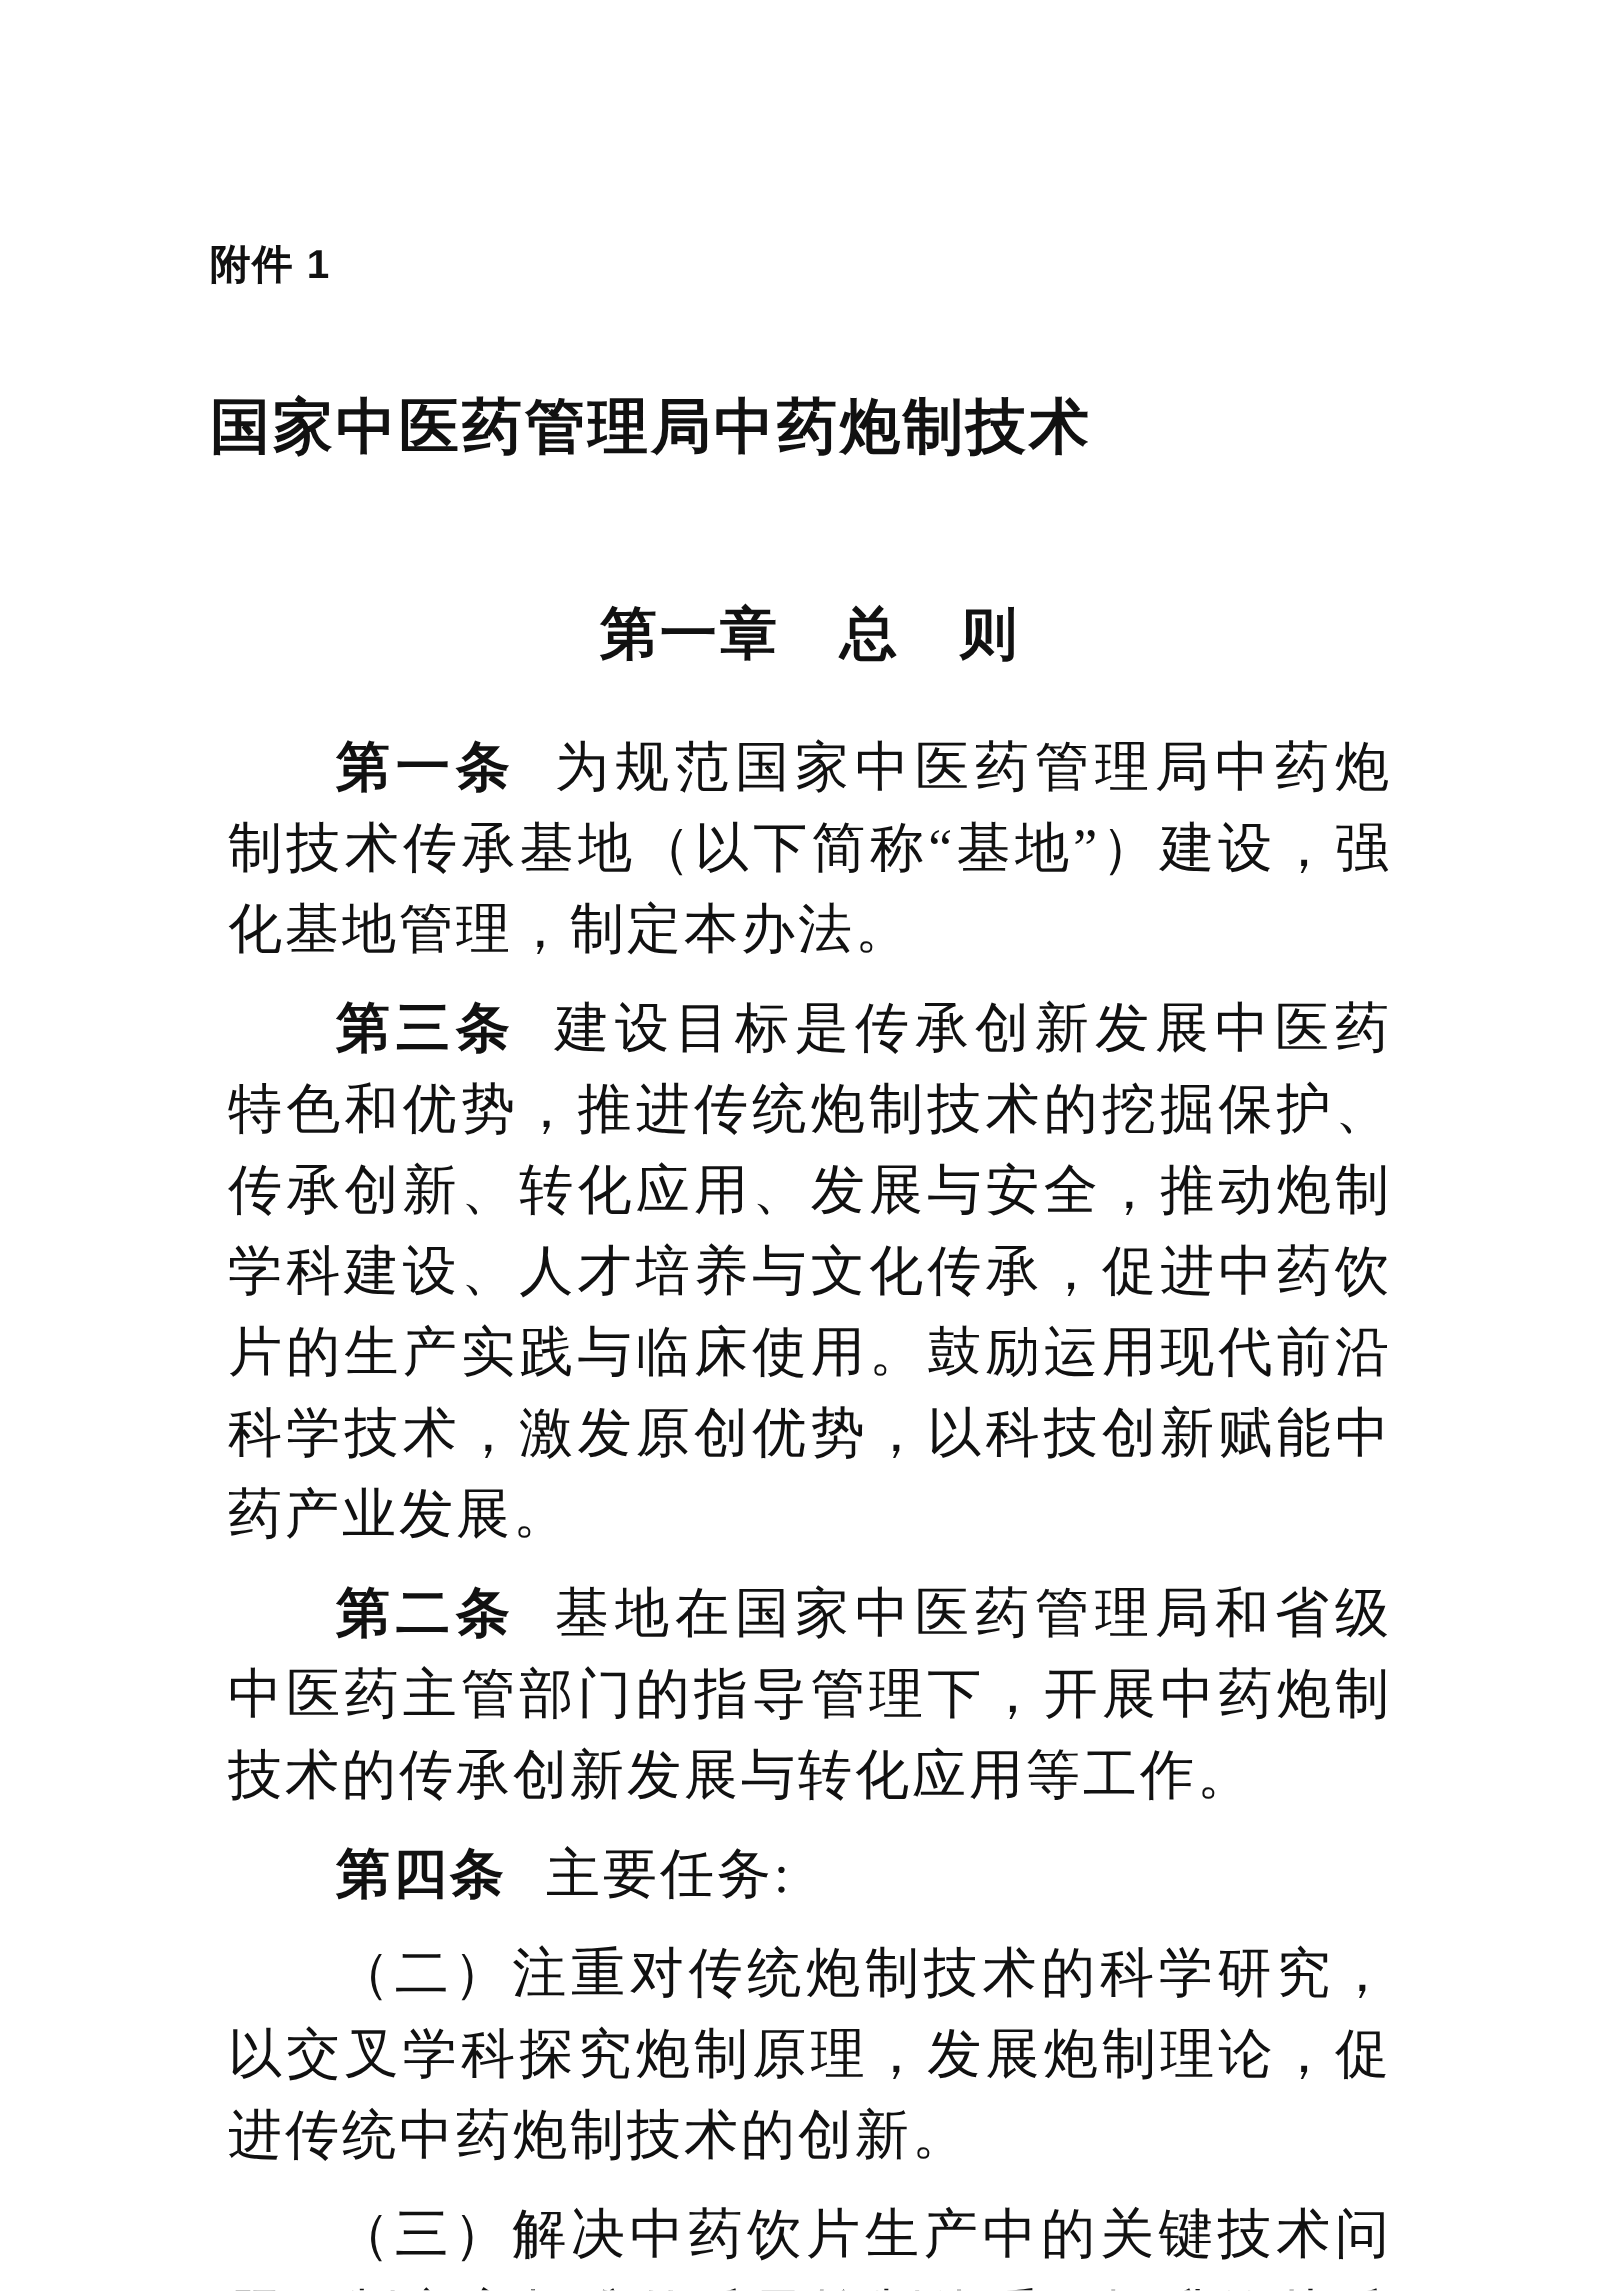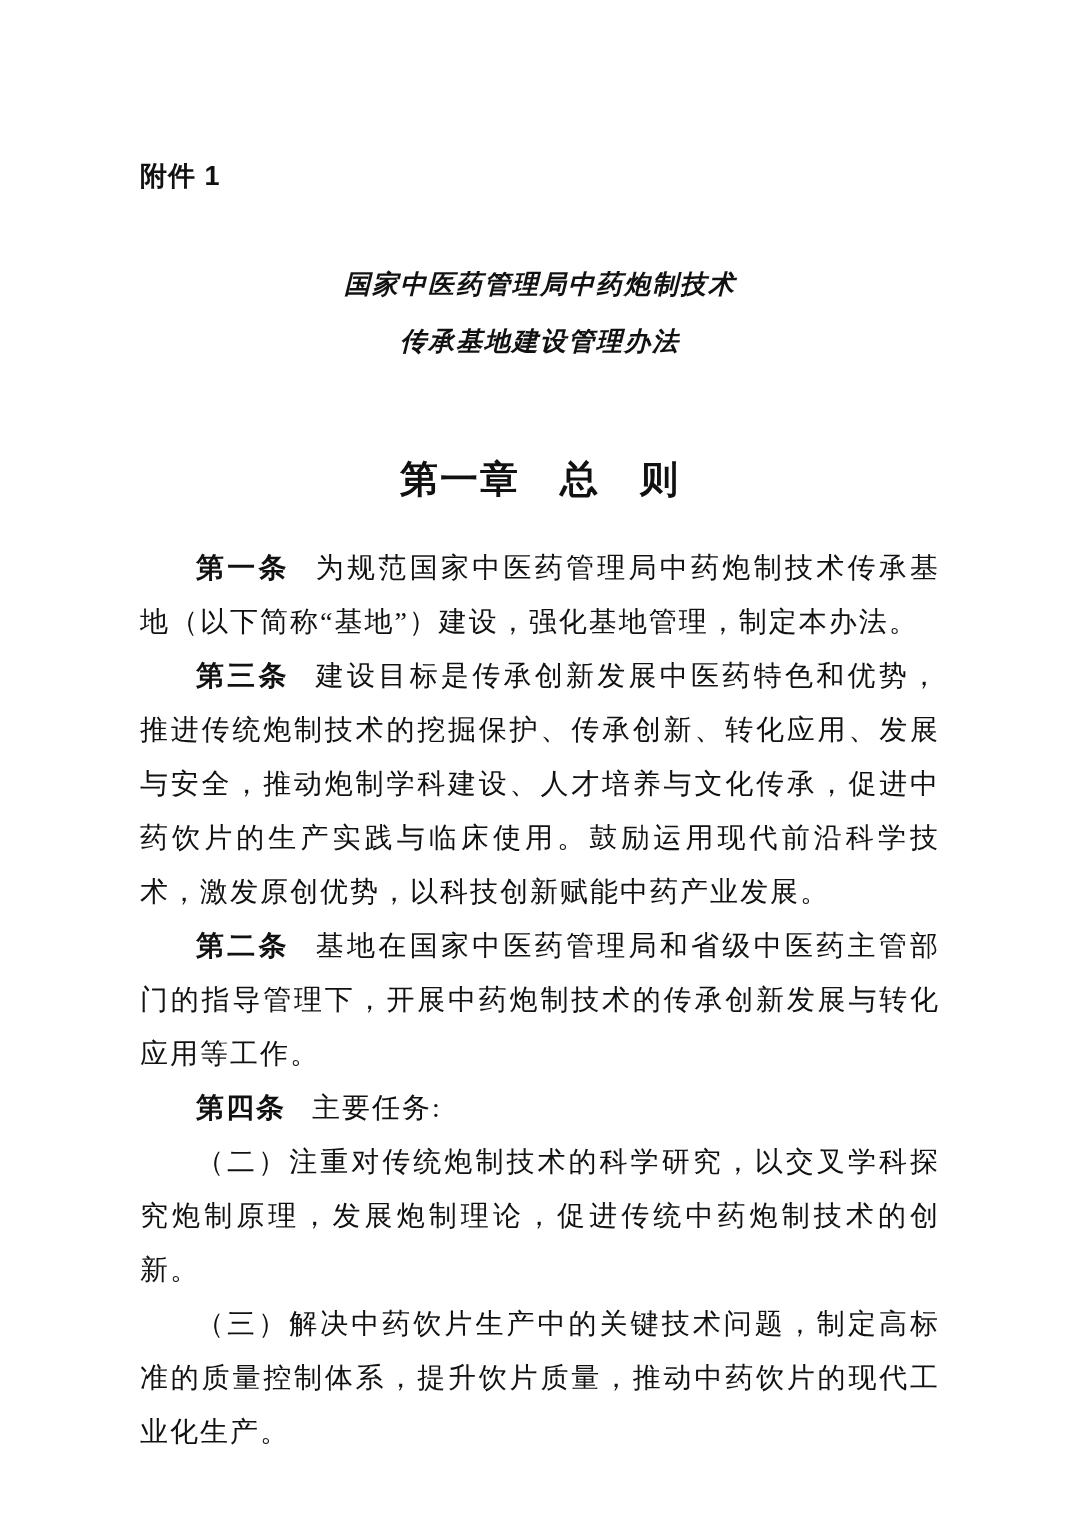--- a/index.html
+++ b/index.html
@@ -21,62 +21,60 @@
   }
   .attachment {
     margin: 0 0 62px 0;
     font-size: 27px;
     font-weight: 700;
     font-family: "Liberation Sans", "DejaVu Sans", sans-serif;
     letter-spacing: 1px;
   }
   .doc-title {
     margin: 0;
-    text-align: center;
-    font-size: 26px;
+    text-align: left;
+    font-size: 40px;
     font-weight: 700;
     line-height: 57px;
     letter-spacing: 2px;
-    font-style: italic;
   }
   .doc-title .title-line {
     display: block;
   }
   .chapter {
     margin: 84px 0 36px 0;
     text-align: center;
     font-size: 38px;
     font-weight: 700;
     font-family: "Liberation Sans", "DejaVu Sans", sans-serif;
     letter-spacing: 2px;
   }
   .body-text p {
-    margin: 0;
-    font-size: 28px;
+    margin: 12px;
+    font-size: 36px;
     line-height: 54px;
     letter-spacing: 2px;
     text-align: justify;
     text-indent: 2em;
   }
   .body-text .lead {
     font-weight: 700;
     font-family: "Liberation Sans", "DejaVu Sans", sans-serif;
     margin-right: 26px;
   }
 </style>
 </head>
 <body>
 
 <div class="page">
 
   <p class="attachment">附件 1</p>
 
   <h1 class="doc-title">
     <span class="title-line">国家中医药管理局中药炮制技术</span>
-    <span class="title-line">传承基地建设管理办法</span>
   </h1>
 
   <h2 class="chapter">第一章　总　则</h2>
 
   <div class="body-text">
 
     <p><span class="lead">第一条</span><span>为规范国家中医药管理局中药炮制技术传承基地（以下简称“基地”）建设，强化基地管理，制定本办法。</span></p>
 
     <p><span class="lead">第三条</span><span>建设目标是传承创新发展中医药特色和优势，推进传统炮制技术的挖掘保护、传承创新、转化应用、发展与安全，推动炮制学科建设、人才培养与文化传承，促进中药饮片的生产实践与临床使用。鼓励运用现代前沿科学技术，激发原创优势，以科技创新赋能中药产业发展。</span></p>
 

